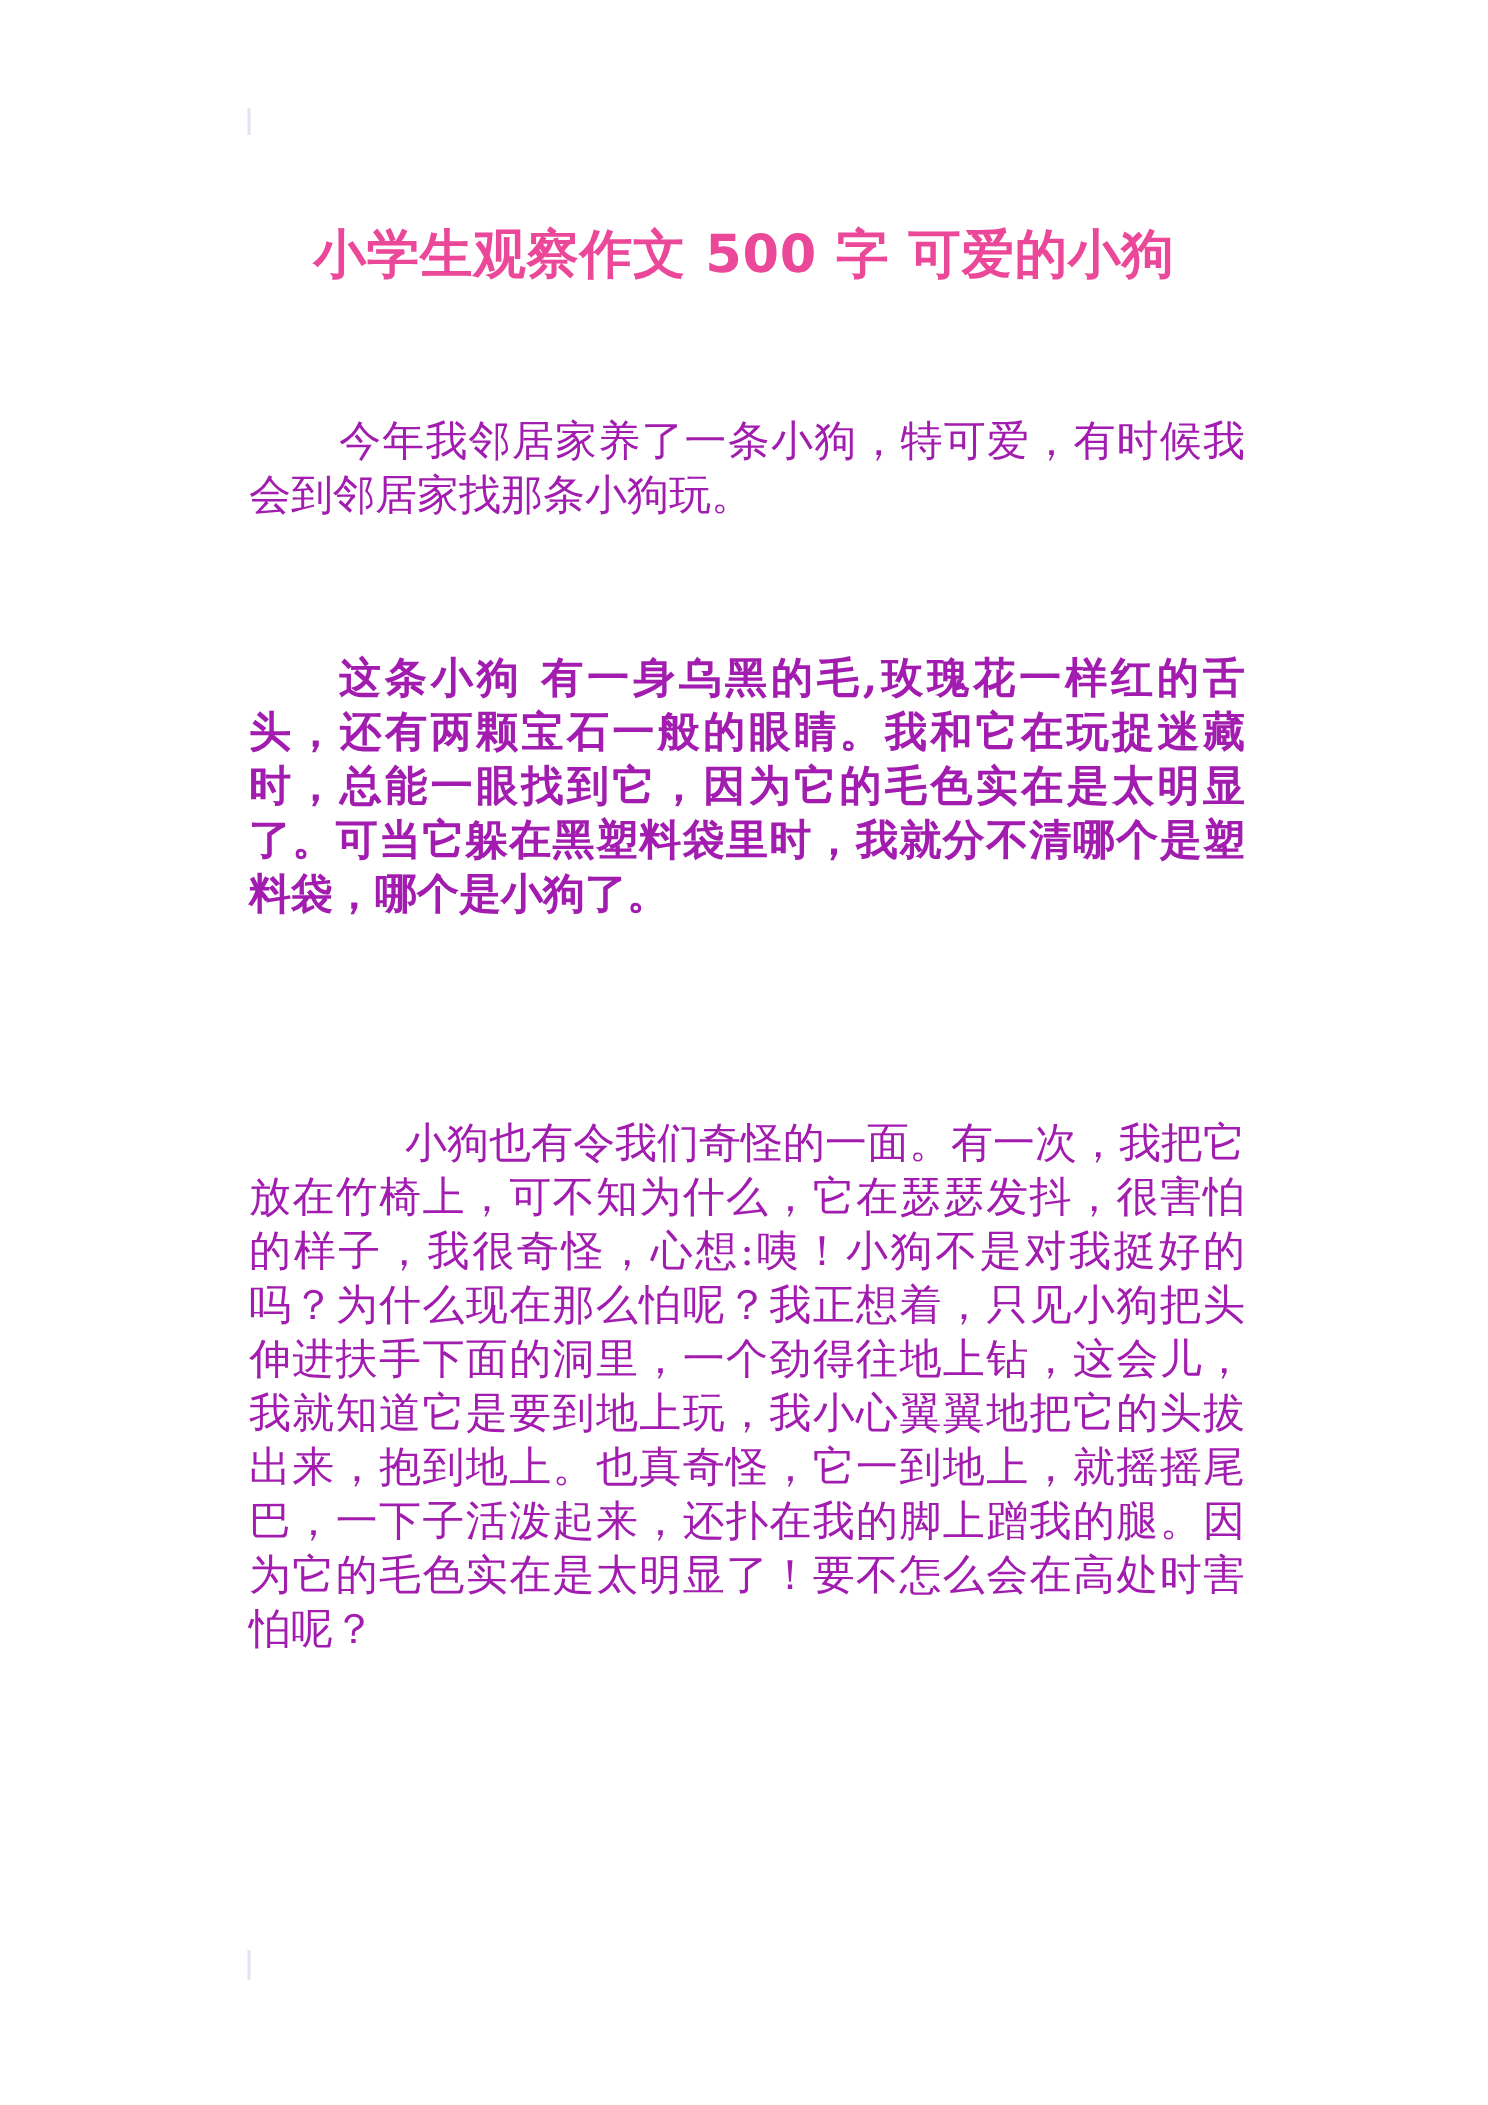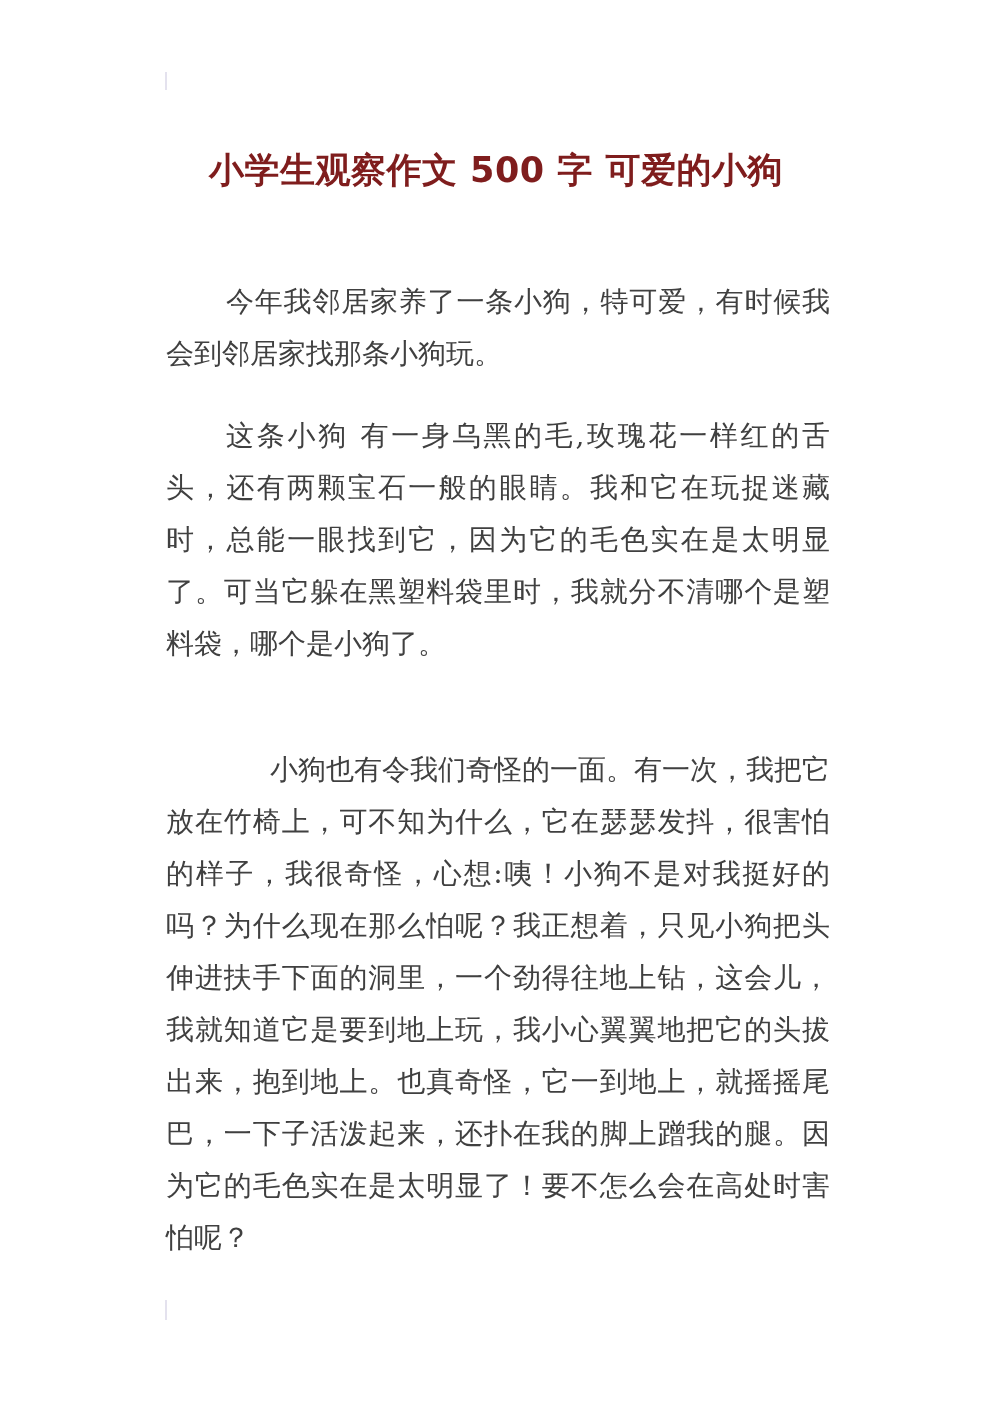--- a/index.html
+++ b/index.html
@@ -26,39 +26,39 @@
       position: absolute;
       left: 0;
       width: 992px;
       top: 122px;
       text-align: center;
       font-family: "DejaVu Sans", "Liberation Sans", sans-serif;
       font-weight: bold;
       font-size: 35px;
       line-height: 50px;
       letter-spacing: 0.5px;
-      color: #7f1d1d;
+      color: #ec4899;
     }
 
     .body-text {
       position: absolute;
       left: 166px;
       width: 664px;
       font-family: "DejaVu Serif", "Liberation Serif", serif;
       font-size: 28px;
-      line-height: 52px;
-      color: #404040;
+      line-height: 36px;
+      color: #a21caf;
       text-align: justify;
       word-break: break-all;
     }
     .body-text p {
       margin: 0;
     }
     .para-1 { top: 276px; }
-    .para-2 { top: 410px; }
+    .para-2 { top: 434px; font-weight: bold; }
     .para-3 { top: 744px; }
 
     .indent-2 { text-indent: 60px; }
     .indent-3 { text-indent: 104px; }
   </style>
 </head>
 <body>
 
 <div class="margin-mark top"></div>
 

